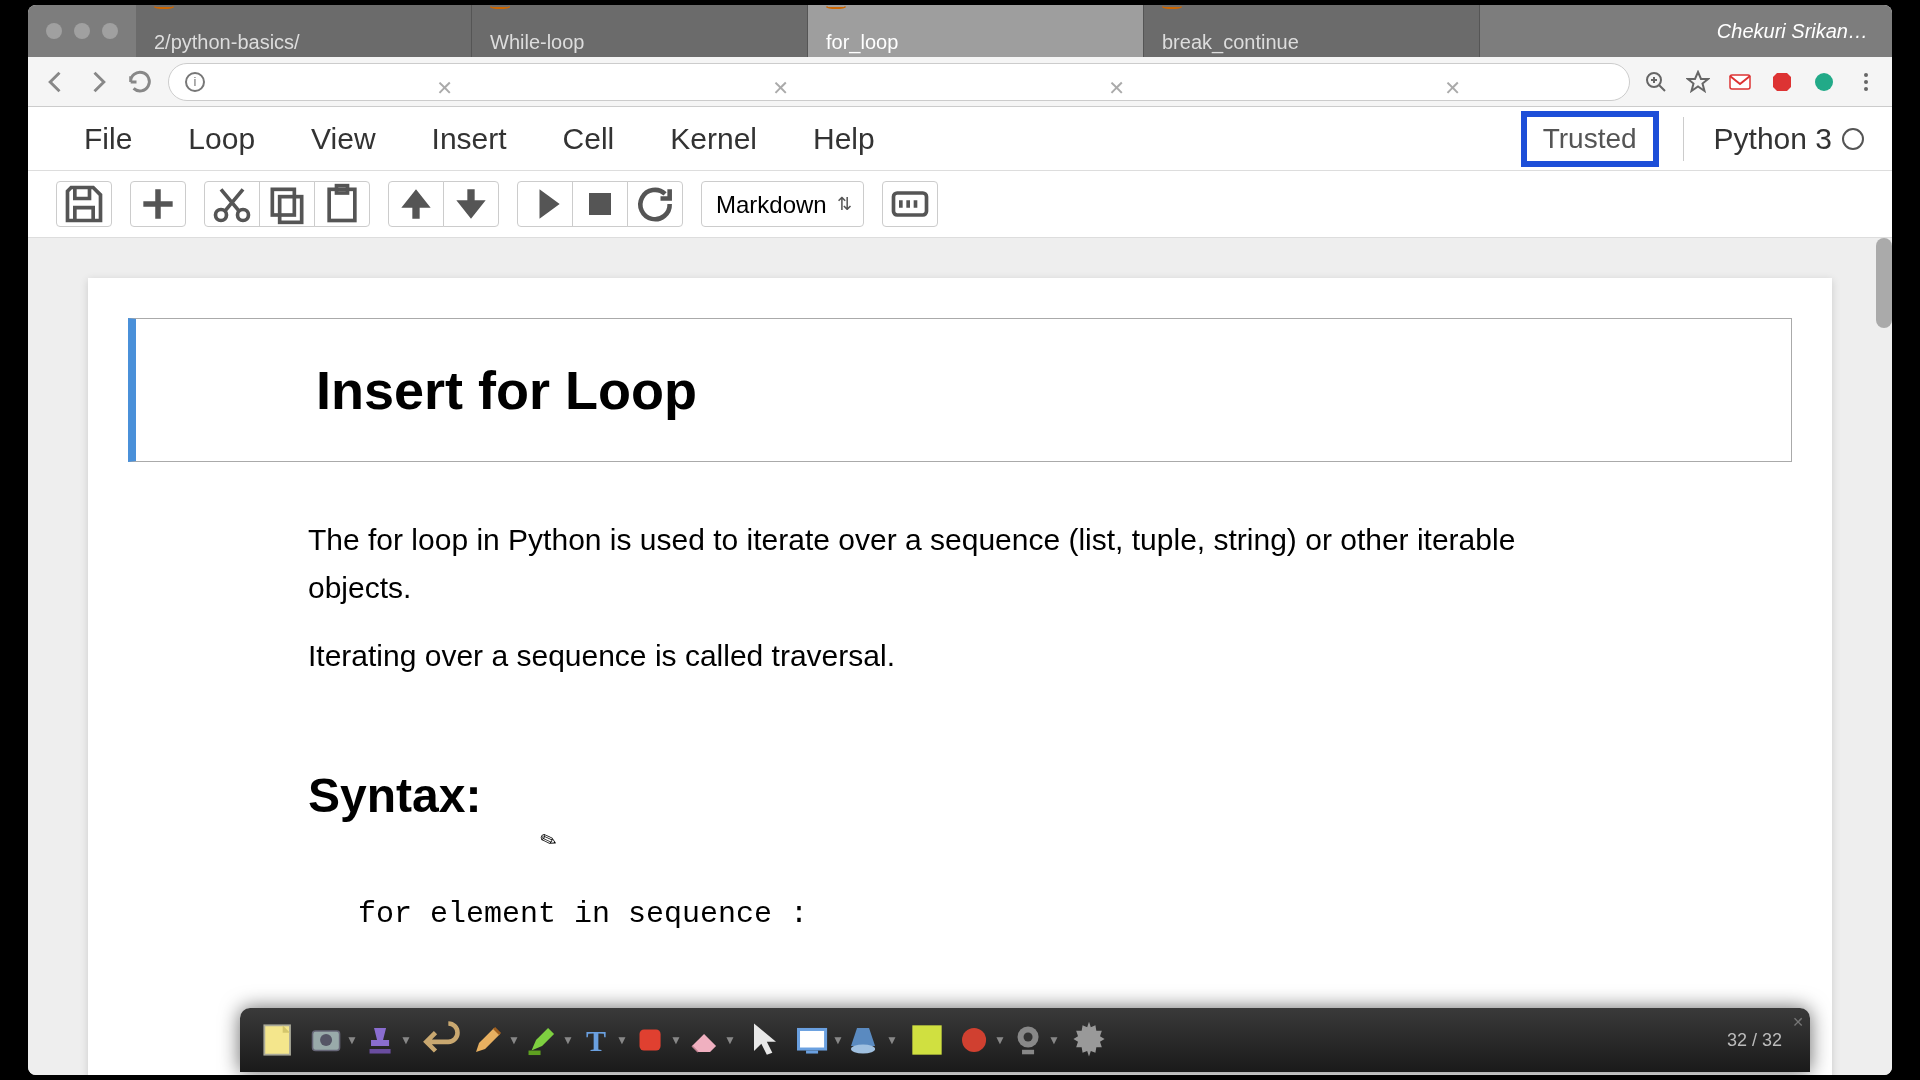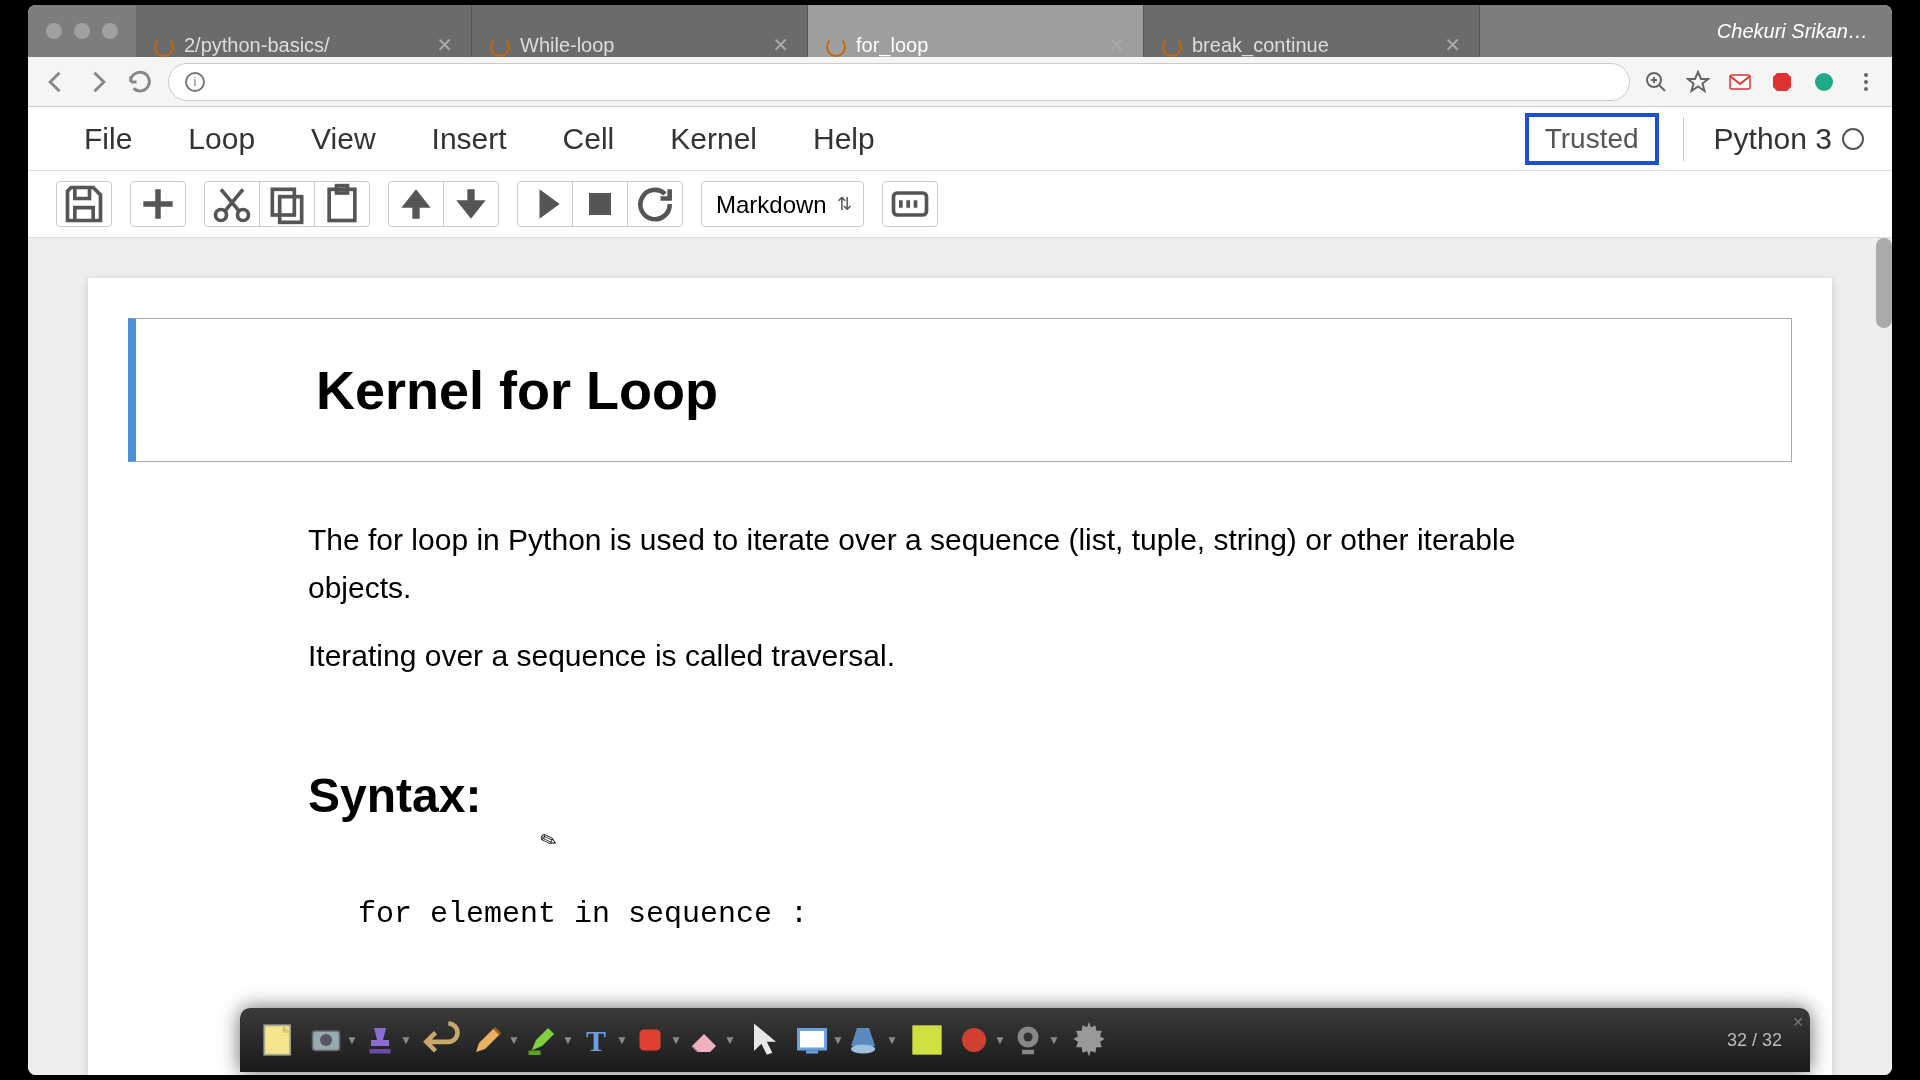--- a/index.html
+++ b/index.html
@@ -9,39 +9,39 @@
 .browser-window { position: absolute; top: 5px; left: 28px; right: 28px; bottom: 5px; background: #f5f5f5; border-radius: 8px; display: flex; flex-direction: column; overflow: hidden; box-shadow: 0 0 20px rgba(0,0,0,0.5); }
 
 .titlebar { height: 52px; background: #7d7d7d; display: flex; align-items: center; position: relative; }
 .traffic-lights { display: flex; gap: 12px; padding: 0 18px; }
 .traffic-light { width: 16px; height: 16px; border-radius: 50%; }
 .tl-red { background: #a0a0a0; }
 .tl-yellow { background: #a0a0a0; }
 .tl-green { background: #a0a0a0; }
 
 .tabs { display: flex; height: 100%; align-items: stretch; flex: 1; }
-.tab { display: flex; align-items: flex-end; gap: 10px; padding: 0 18px; background: #6b6b6b; border-right: 1px solid #555; color: #ddd; font-size: 20px; width: 336px; position: relative; }
+.tab { display: flex; align-items: flex-start; gap: 22px; padding: 0 18px; background: #6b6b6b; border-right: 1px solid #555; color: #ddd; font-size: 20px; width: 336px; position: relative; flex-direction: column; }
 .tab.active { background: #9e9e9e; color: #fff; }
 .tab-favicon { width: 20px; height: 20px; border: 2px solid #cc6600; border-radius: 50%; border-top-color: transparent; }
 .tab-close { margin-left: auto; color: #aaa; font-size: 20px; }
 .profile-label { color: #fff; font-size: 20px; padding: 0 24px; font-weight: 500; font-style: italic; }
 
 .addrbar { height: 50px; background: #f5f5f5; display: flex; align-items: center; padding: 0 14px; gap: 14px; border-bottom: 1px solid #ccc; }
 .nav-btn { width: 28px; height: 28px; display: flex; align-items: center; justify-content: center; color: #888; font-size: 24px; }
 .url-field { flex: 1; display: flex; align-items: center; background: #fff; border: 1px solid #ccc; border-radius: 24px; height: 38px; padding: 0 16px; gap: 10px; }
 .url-text { font-size: 20px; color: #333; }
 .url-text .host { color: #333; }
 .url-text .path { color: #777; }
 .addr-icons { display: flex; gap: 18px; align-items: center; }
 .addr-icon { width: 24px; height: 24px; color: #666; }
 
 
 .jupyter-menu { display: flex; align-items: center; padding: 0 28px; height: 64px; border-bottom: 1px solid #ddd; background: #fff; }
 .jupyter-menu .menu-item { font-size: 30px; color: #333; padding: 0 28px; }
-.trust-badge { margin-left: auto; border: 4px solid #1d4ed8; padding: 6px 16px; font-size: 28px; color: #555; }
+.trust-badge { margin-left: auto; border: 6px solid #1d4ed8; padding: 6px 16px; font-size: 28px; color: #555; }
 .kernel-label { font-size: 30px; margin-left: 30px; color: #333; display: flex; align-items: center; gap: 10px; }
 .kernel-circle { width: 22px; height: 22px; border: 2px solid #555; border-radius: 50%; }
 .menu-divider { width: 1px; height: 44px; background: #ccc; margin-left: 24px; }
 
 
 .jupyter-toolbar { display: flex; align-items: center; padding: 10px 28px; gap: 18px; border-bottom: 1px solid #ddd; background: #fff; }
 .tb-btn { width: 56px; height: 46px; border: 1px solid #ccc; border-radius: 4px; display: flex; align-items: center; justify-content: center; font-size: 22px; color: #555; background: #fff; }
 .tb-group { display: flex; gap: 0; }
 .tb-group .tb-btn { border-radius: 0; margin-left: -1px; }
 .tb-group .tb-btn:first-child { border-radius: 4px 0 0 4px; margin-left: 0; }
@@ -241,21 +241,21 @@
           <path d="M7 10 L7 14 M11 10 L11 14 M15 10 L15 14"></path>
         </svg>
       </div>
   </div>
 
   <div class="notebook-container">
     <div class="scroll-indicator"></div>
     <div class="notebook-page">
       <div class="cell selected">
         <div class="cell-content">
-          <h1>Kernel for Loop</h1>
+          <h1>Insert for Loop</h1>
         </div>
       </div>
       <div class="cell">
         <div class="cell-content">
           <p>The for loop in Python is used to iterate over a sequence (list, tuple, string) or other iterable objects.</p>
           <p>Iterating over a sequence is called traversal.</p>
         </div>
       </div>
       <div class="cell">
         <div class="cell-content">

